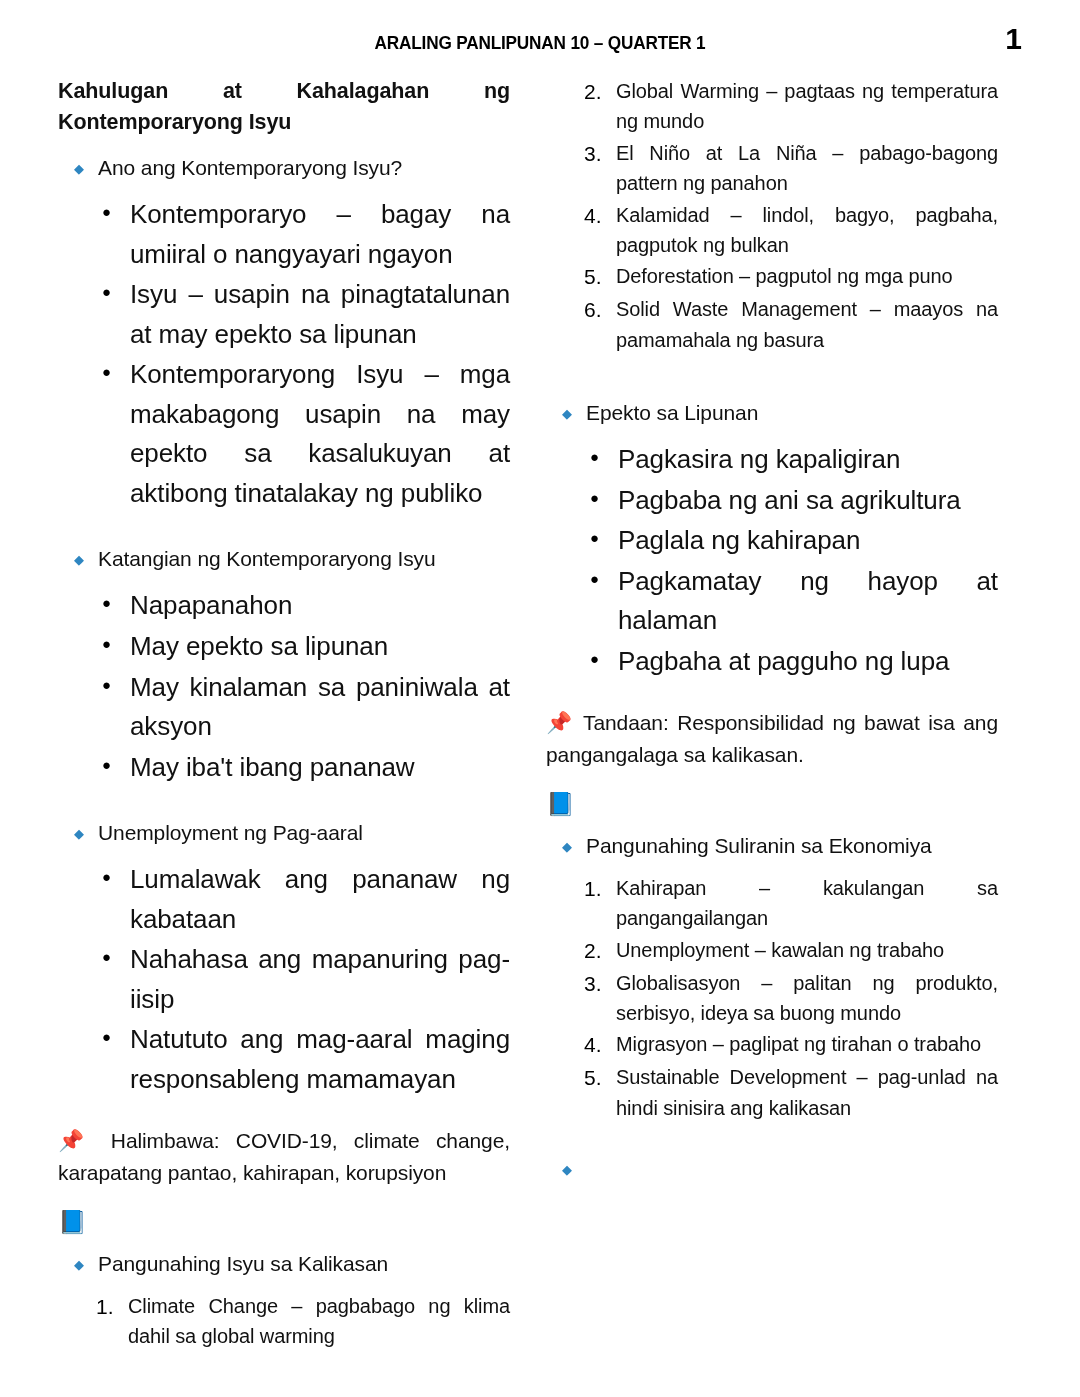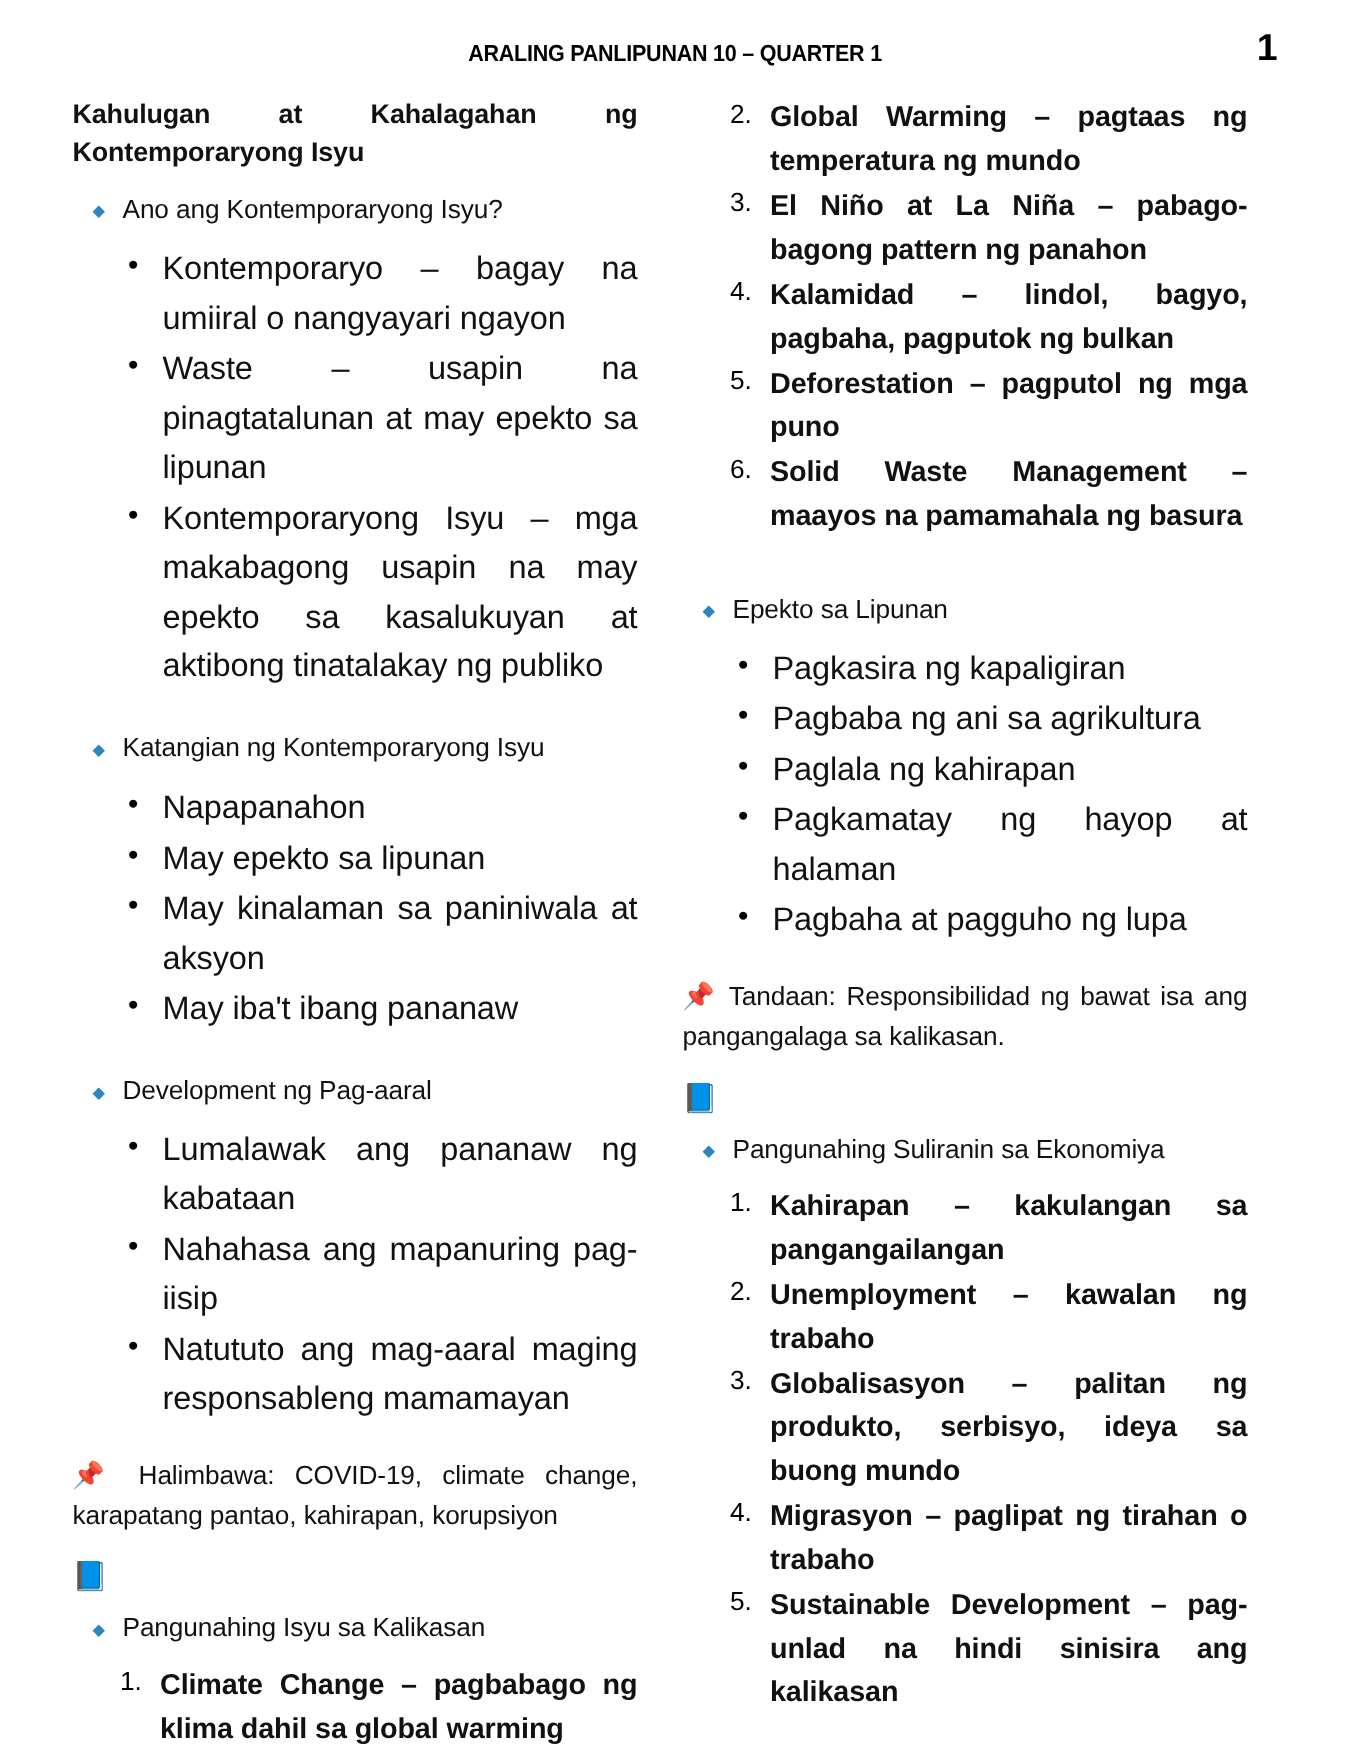--- a/index.html
+++ b/index.html
@@ -145,26 +145,25 @@
   }
   .num-item .num {
     flex: 0 0 auto;
     width: 32px;
     font-size: 21px;
     line-height: 1.52;
     color: #000;
   }
   .num-item .txt {
     flex: 1 1 auto;
-    font-size: 23px;
+    font-size: 20px;
     line-height: 1.52;
     text-align: justify;
     text-align-last: left;
     letter-spacing: -0.1px;
-    font-weight: bold;
   }
 
   
   .callout {
     font-size: 21px;
     line-height: 1.52;
     text-align: justify;
     text-align-last: left;
     margin: 26px 0 0 0;
     letter-spacing: -0.1px;
@@ -202,21 +201,21 @@
         <span class="dia">◆</span>
         <span class="txt">Ano ang Kontemporaryong Isyu?</span>
       </div>
       <div class="lvl2-list">
         <div class="lvl2">
           <span class="dot">●</span>
           <span class="txt">Kontemporaryo – bagay na umiiral o nangyayari ngayon</span>
         </div>
         <div class="lvl2">
           <span class="dot">●</span>
-          <span class="txt">Waste – usapin na pinagtatalunan at may epekto sa lipunan</span>
+          <span class="txt">Isyu – usapin na pinagtatalunan at may epekto sa lipunan</span>
         </div>
         <div class="lvl2">
           <span class="dot">●</span>
           <span class="txt">Kontemporaryong Isyu – mga makabagong usapin na may epekto sa kasalukuyan at aktibong tinatalakay ng publiko</span>
         </div>
       </div>
 
       <div class="spacer-sm"></div>
 
       <div class="lvl1">
@@ -239,21 +238,21 @@
         <div class="lvl2">
           <span class="dot">●</span>
           <span class="txt">May iba't ibang pananaw</span>
         </div>
       </div>
 
       <div class="spacer-sm"></div>
 
       <div class="lvl1">
         <span class="dia">◆</span>
-        <span class="txt">Development ng Pag-aaral</span>
+        <span class="txt">Unemployment ng Pag-aaral</span>
       </div>
       <div class="lvl2-list">
         <div class="lvl2">
           <span class="dot">●</span>
           <span class="txt">Lumalawak ang pananaw ng kabataan</span>
         </div>
         <div class="lvl2">
           <span class="dot">●</span>
           <span class="txt">Nahahasa ang mapanuring pag-iisip</span>
         </div>

